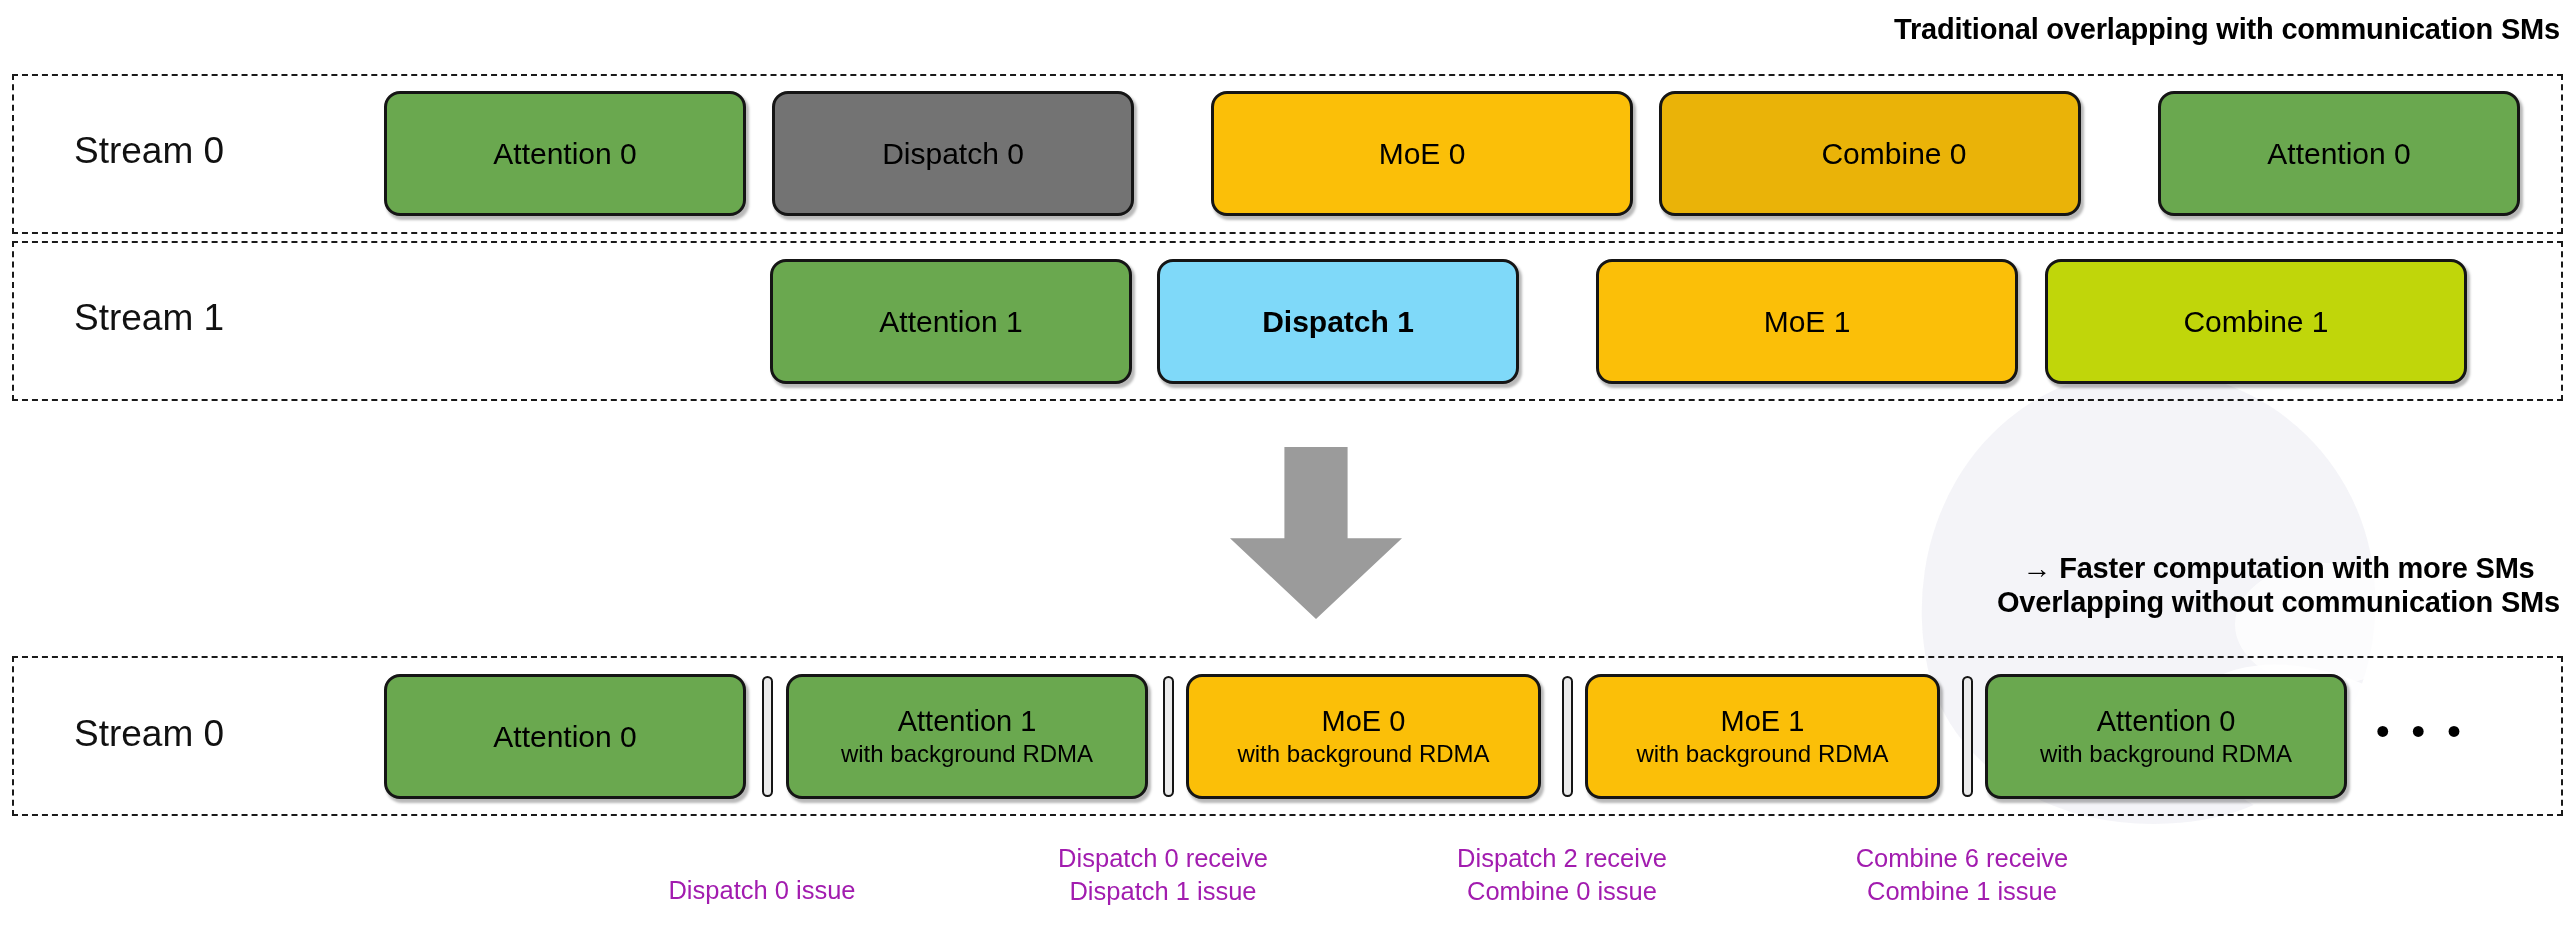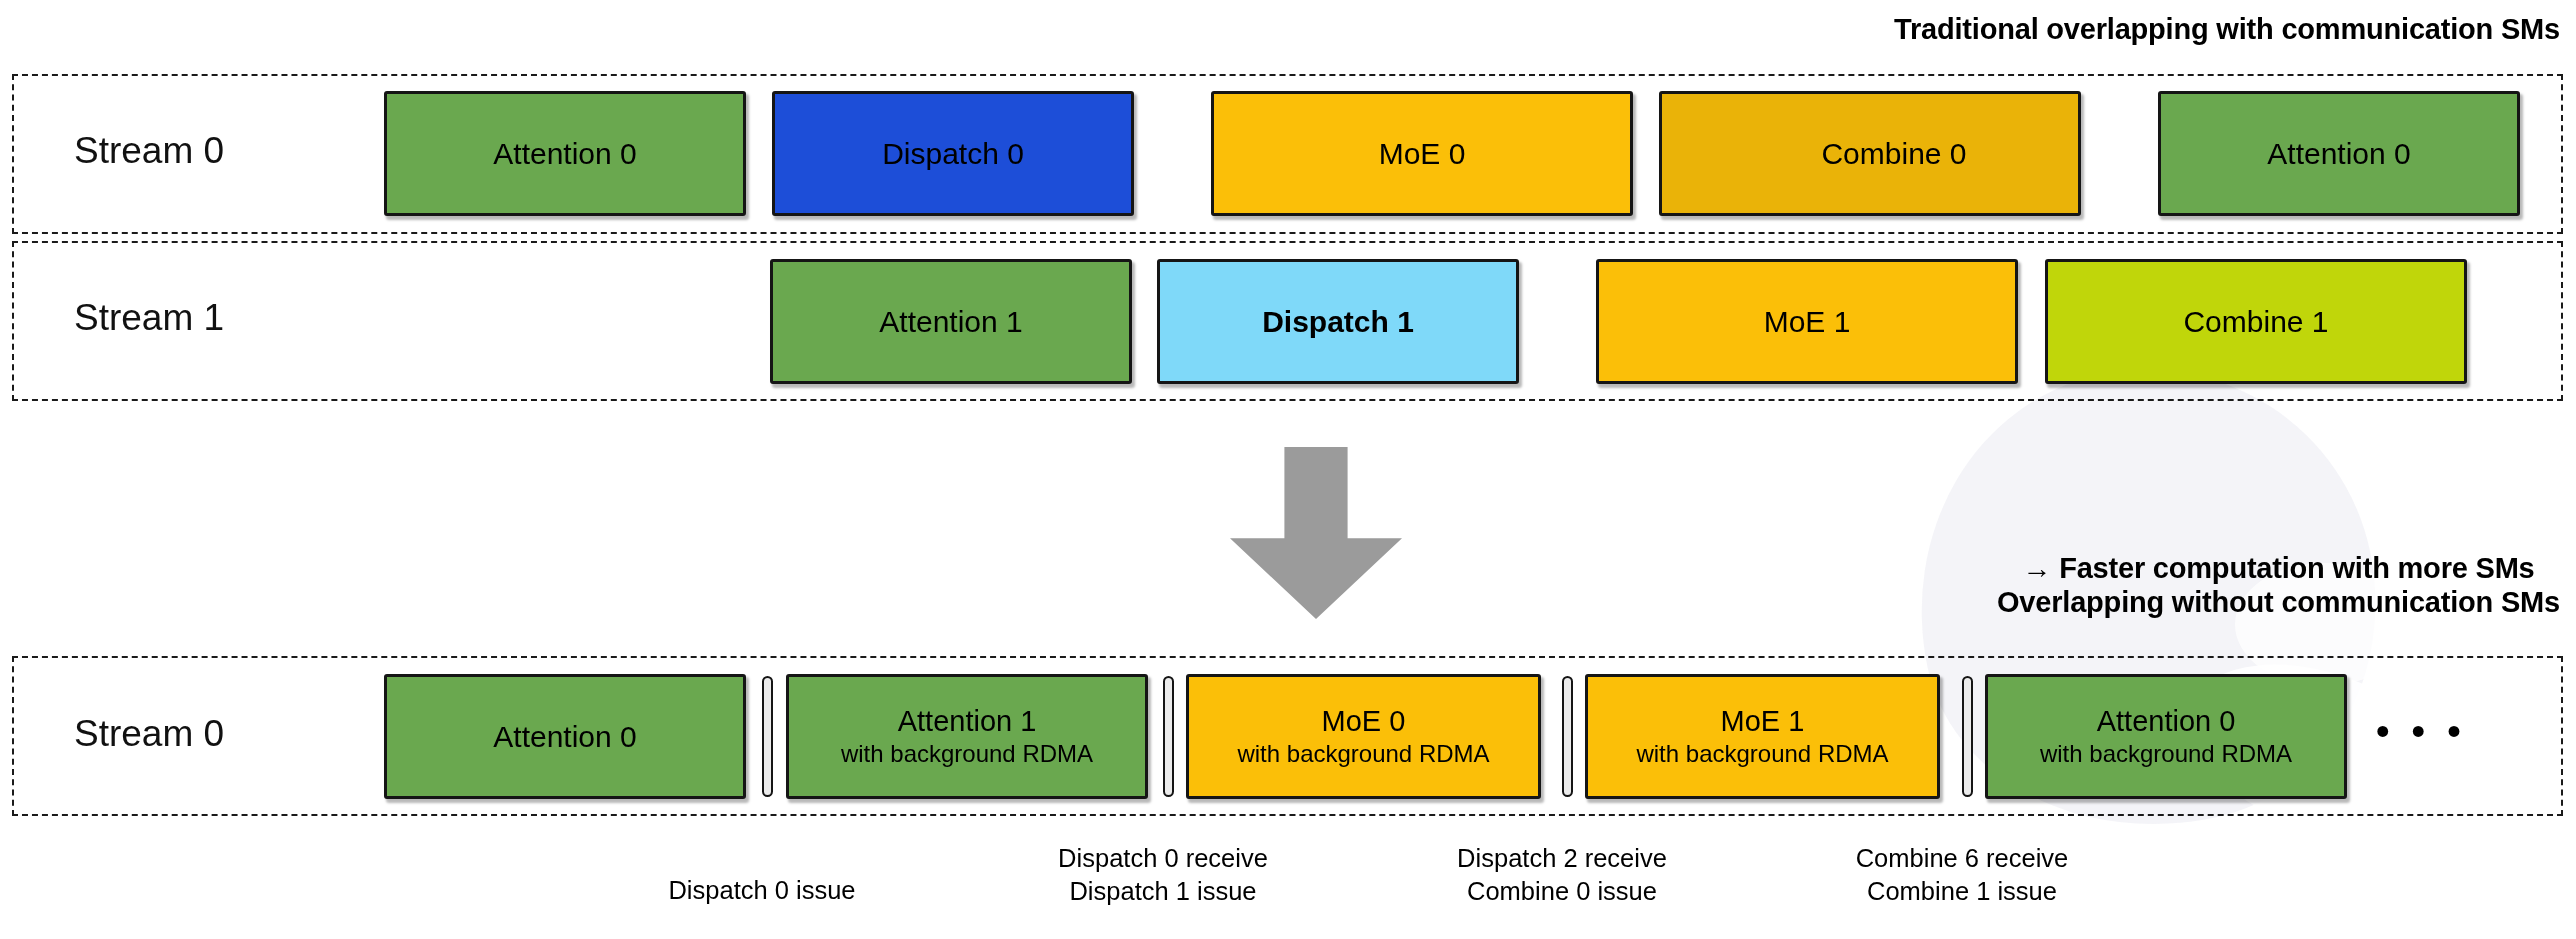--- a/index.html
+++ b/index.html
@@ -100,21 +100,21 @@
     font-weight: normal;
     white-space: nowrap;
   }
 
   
   .task {
     position: absolute;
     z-index: 6;
     box-sizing: border-box;
     border: 3.5px solid #151515;
-    border-radius: 3px;
+    border-radius: 16px;
     display: flex;
     flex-direction: column;
     align-items: center;
     justify-content: center;
     color: #000000;
     box-shadow: 2.6px 3.5px 2.6px rgba(0,0,0,0.28);
     text-align: left;
     line-height: 1.12;
   }
   .task .t-main {
@@ -147,21 +147,21 @@
     top: 447px;
     width: 172px;
     height: 172px;
   }
 
   
   .caption {
     position: absolute;
     z-index: 6;
     font-size: 25.5px;
-    color: #000000;
+    color: #a21caf;
     text-align: center;
     line-height: 1.30;
     white-space: nowrap;
     transform: translateX(-50%);
   }
 
   #ellipsis-bottom {
     position: absolute;
     z-index: 6;
     font-size: 40px;
@@ -196,21 +196,21 @@
     <polygon points="62,0 134,0 134,104 196,104 98,196 0,104 62,104" fill="#9b9b9b"></polygon>
   </svg>
 
   <div id="ellipsis-bottom">• • •</div>
 
   <div id="dynamic-layer">
       <div class="lane-label" style="left: 74px; top: 130px;">Stream 0</div>
       <div class="task one-line" style="left: 384px; top: 91px; width: 362px; height: 125px; background: rgb(106, 168, 79); border-color: rgb(21, 21, 21);">
         <span class="t-main">Attention 0</span>
       </div>
-      <div class="task one-line" style="left: 772px; top: 91px; width: 362px; height: 125px; background: #1d4ed8; border-color: rgb(21, 21, 21);">
+      <div class="task one-line" style="left: 772px; top: 91px; width: 362px; height: 125px; background: #737373; border-color: rgb(21, 21, 21);">
         <span class="t-main">Dispatch 0</span>
       </div>
       <div class="task one-line" style="left: 1211px; top: 91px; width: 422px; height: 125px; background: rgb(251, 191, 8); border-color: rgb(21, 21, 21);">
         <span class="t-main">MoE 0</span>
       </div>
       <div class="task one-line" style="left: 1659px; top: 91px; width: 422px; height: 125px; background: #eab308; border-color: rgb(21, 21, 21); padding-left: 48px;">
         <span class="t-main">Combine 0</span>
       </div>
       <div class="task one-line" style="left: 2158px; top: 91px; width: 362px; height: 125px; background: rgb(106, 168, 79); border-color: rgb(21, 21, 21);">
         <span class="t-main">Attention 0</span>

